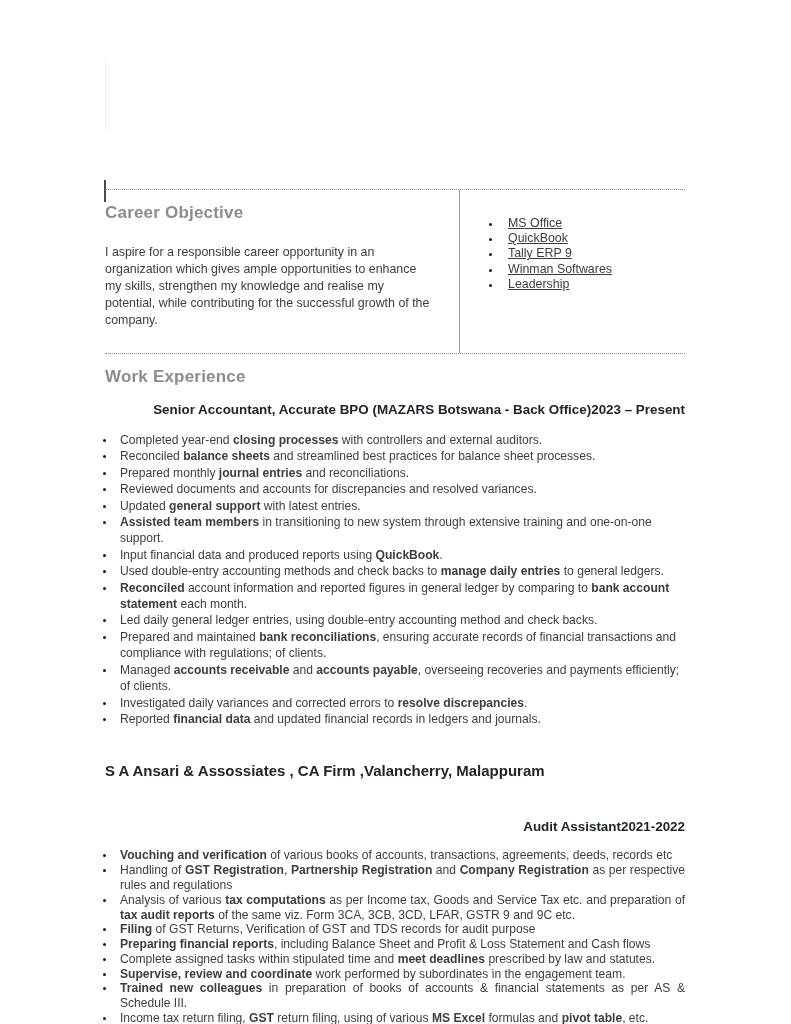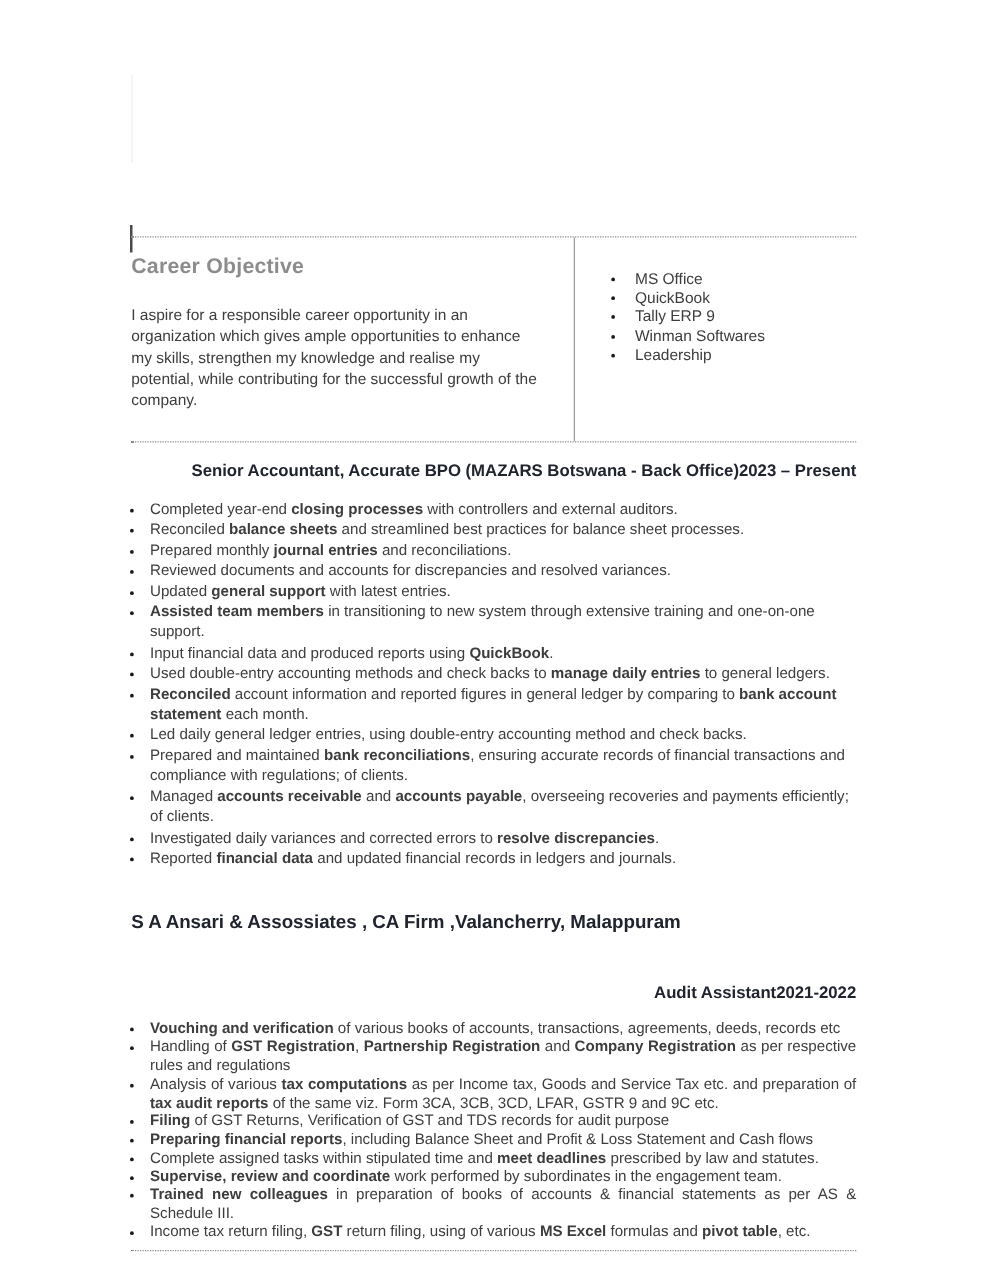--- a/index.html
+++ b/index.html
@@ -56,21 +56,21 @@
     font-size:12.4px;line-height:17px;
     color:var(--body-text);
   }
   .skills-list{
     margin-top:13px;
     list-style:disc;
     padding-left:15px;
     font-size:12.4px;line-height:15.2px;
     color:var(--body-text);
   }
-  .skills-list li{padding-left:6px;}
+  .skills-list li{padding-left:6px;text-decoration:underline;}
   .skills-list li::marker{color:var(--marker);font-size:0.85em;}
   .we-title{margin-top:13px;}
   .job-heading-row{
     display:flex;justify-content:flex-end;align-items:baseline;
     font-size:13.4px;font-weight:bold;line-height:16px;
     color:var(--job-heading);
   }
   .job1-row{margin-top:15px;}
   .company-line{
     margin-top:36px;
@@ -120,20 +120,21 @@
         <ul class="skills-list">
             <li>MS Office</li>
             <li>QuickBook</li>
             <li>Tally ERP 9</li>
             <li>Winman Softwares</li>
             <li>Leadership</li>
           </ul>
       </div>
     </div>
 
+    <div class="section-title we-title">Work Experience</div>
 
     <div class="job-heading-row job1-row">
       <span>Senior Accountant, Accurate BPO (MAZARS Botswana - Back Office)</span>
       <span>2023 – Present</span>
     </div>
     <ul class="bullet-list list-job1">
         <li><span>Completed year-end </span><span class="b">closing processes</span><span> with controllers and external auditors.</span></li>
         <li><span>Reconciled </span><span class="b">balance sheets</span><span> and streamlined best practices for balance sheet processes.</span></li>
         <li><span>Prepared monthly </span><span class="b">journal entries</span><span> and reconciliations.</span></li>
         <li><span>Reviewed documents and accounts for discrepancies and resolved variances.</span></li>

